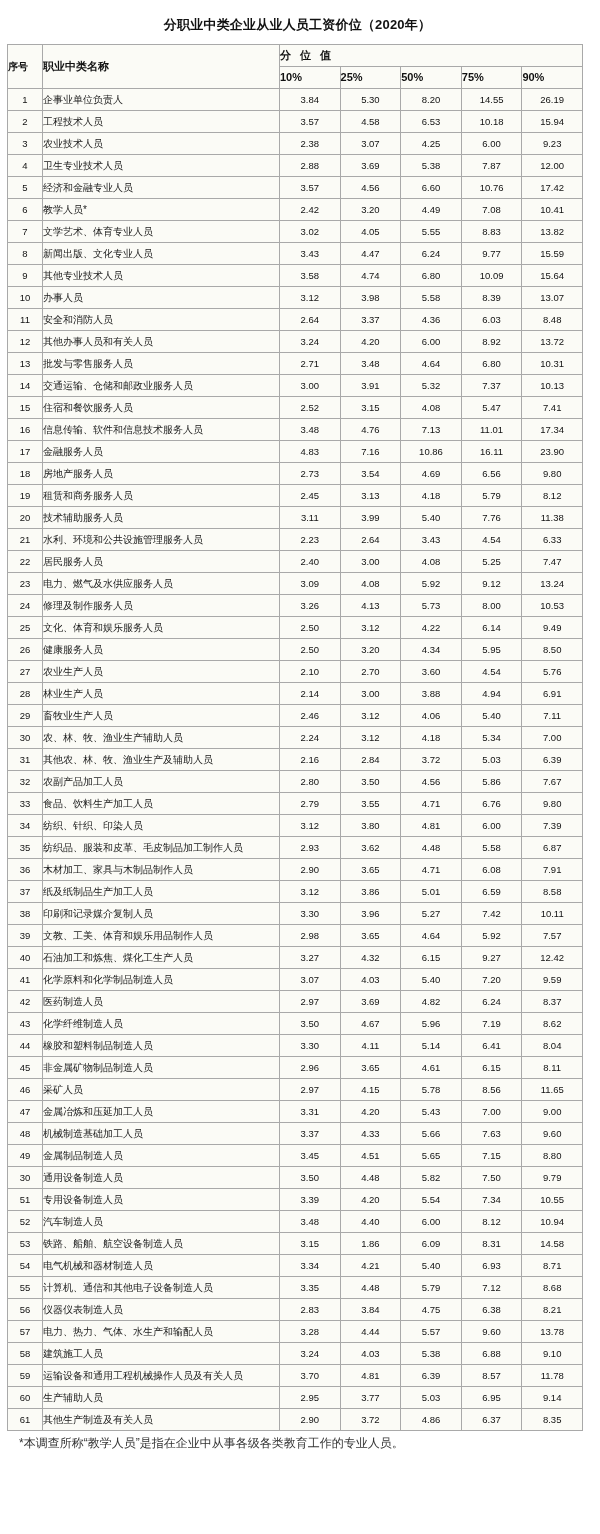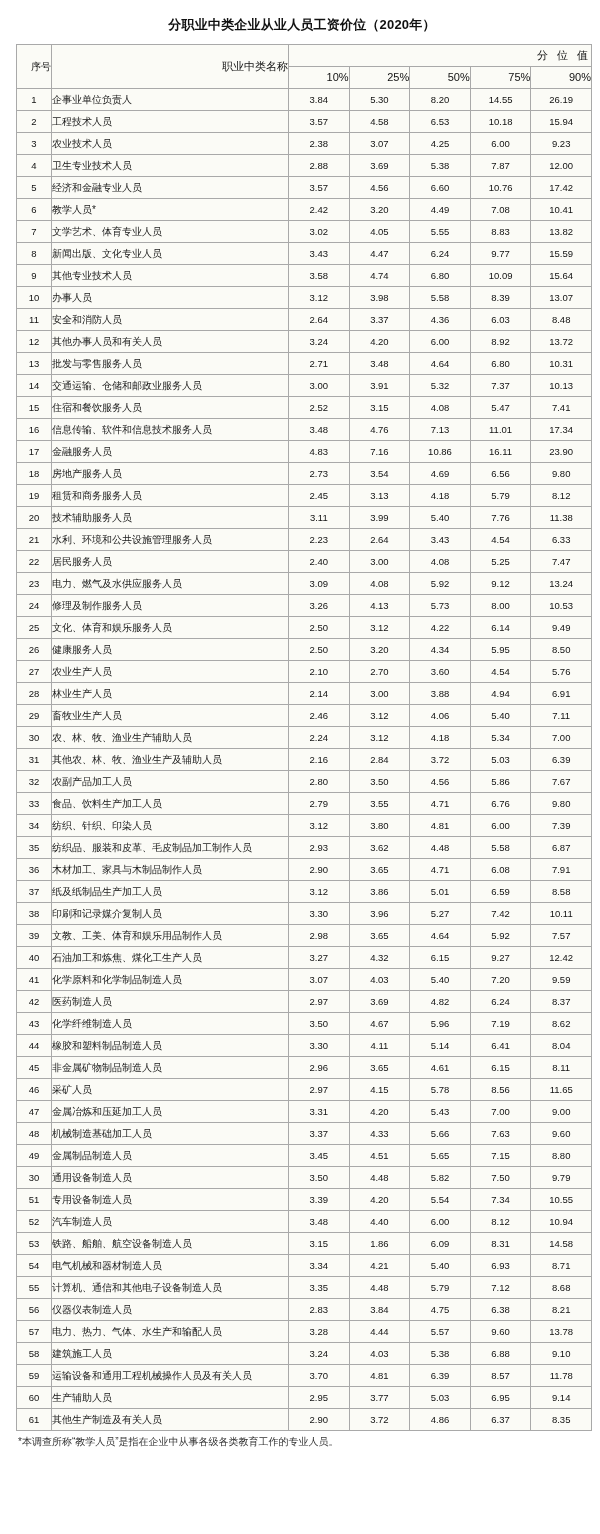--- a/index.html
+++ b/index.html
@@ -9,21 +9,21 @@
   }
   body {
     width: 600px;
     font-family: "Liberation Sans", "DejaVu Sans", sans-serif;
     color: #1a1a1a;
     -webkit-font-smoothing: antialiased;
   }
   .page {
     width: 600px;
     box-sizing: border-box;
-    padding: 10px 12px 8px 16px;
+    padding: 10px 12px 8px 7px;
   }
   .doc-title {
     text-align: center;
     font-size: 13px;
     font-weight: bold;
     color: #111;
     margin: 6px 0 10px 0;
     letter-spacing: 0.2px;
   }
   .unit-line {
@@ -39,23 +39,23 @@
   }
   table.data th, table.data td {
     border: 1px solid #a9a9a9;
     padding: 0;
     height: 21px;
     line-height: 21px;
     background: #fbfbf6;
   }
   thead th {
     background: #f2f2e9;
-    font-weight: normal;
+    font-weight: bold;
     color: #111;
-    text-align: right;
+    text-align: left;
   }
   th.hd-seq {
     width: 34px;
     font-size: 10px;
   }
   th.hd-name {
     width: 236px;
     font-size: 11px;
   }
   th.hd-quant {
@@ -80,24 +80,24 @@
     white-space: nowrap;
     overflow: hidden;
   }
   td.num {
     text-align: center;
     font-size: 9.5px;
     color: #111;
     font-variant-numeric: tabular-nums;
   }
   .footnote {
-    font-size: 10px;
+    font-size: 12px;
     color: #333;
     margin-top: 4px;
-    margin-left: 2px;
+    margin-left: 12px;
   }
 </style>
 </head>
 <body>
 
 <div class="page">
   <div class="doc-title">分职业中类企业从业人员工资价位（2020年）</div>
 
   <table class="data">
     <thead>

